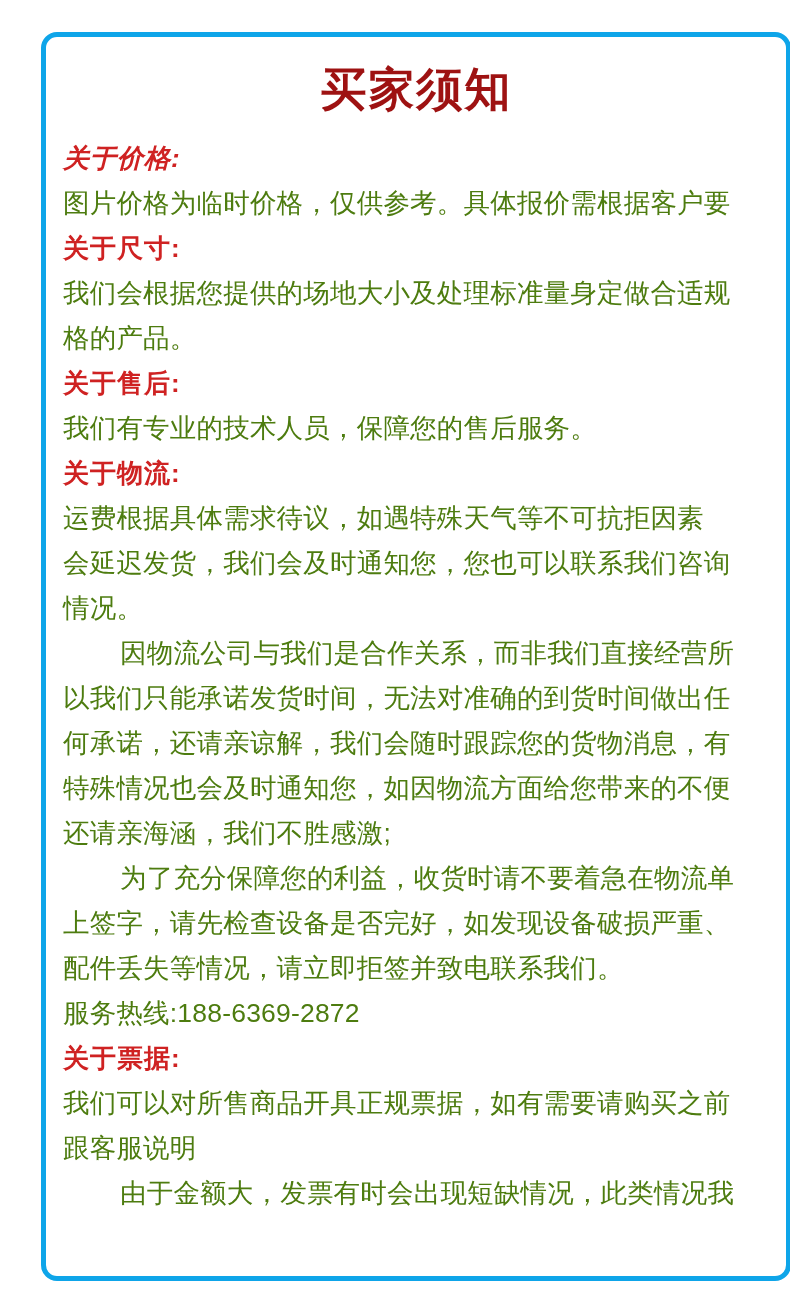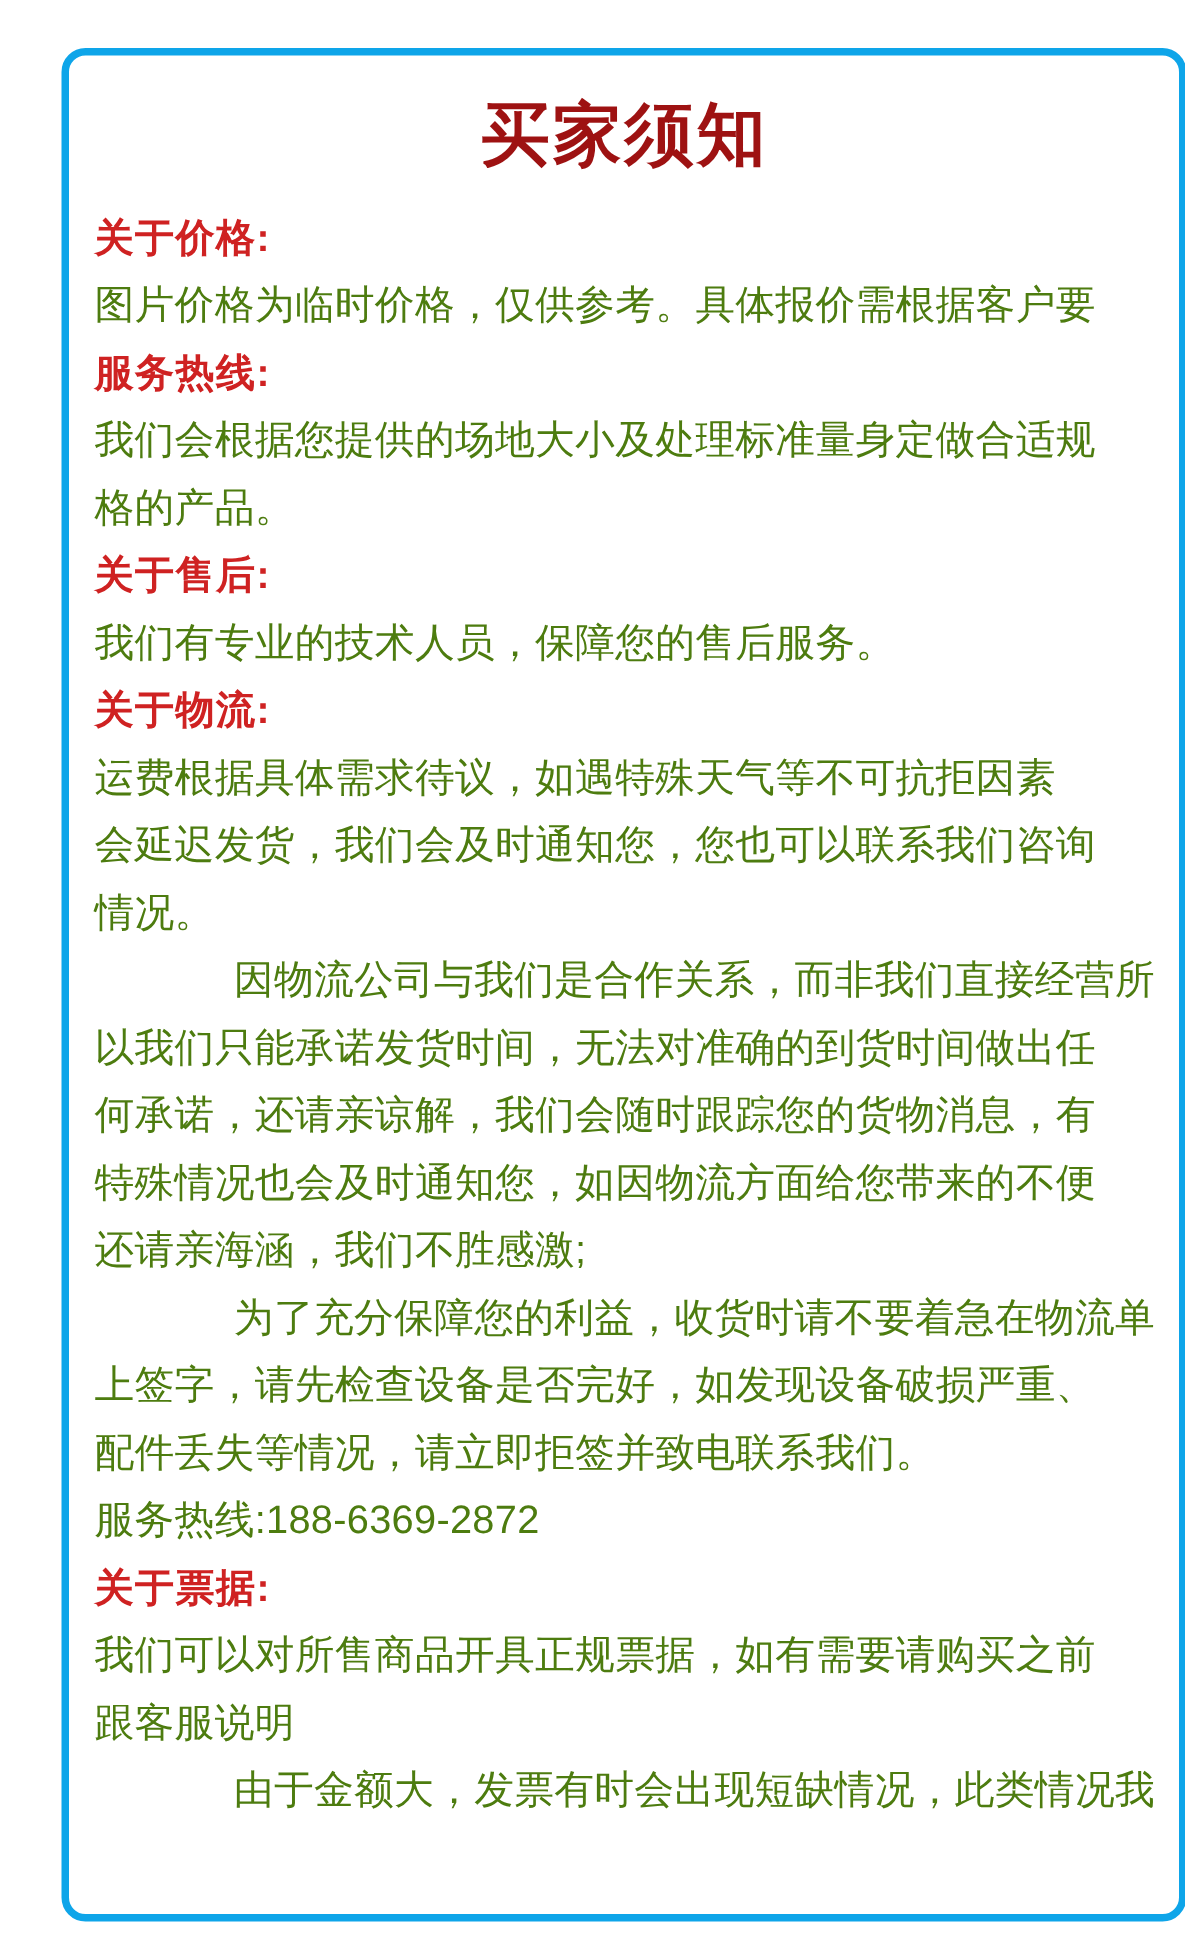--- a/index.html
+++ b/index.html
@@ -53,49 +53,49 @@
     font-size: 26px;
     font-weight: 700;
     line-height: 45px;
     margin: 0;
     padding: 0;
     letter-spacing: 1px;
     white-space: nowrap;
   }
   .first-heading {
     margin-top: 24px;
+    font-style: italic;
   }
   .body-line {
     color: #4d7c0f;
     font-size: 26.5px;
     line-height: 45px;
     margin: 0;
     padding: 0;
     white-space: nowrap;
     letter-spacing: 0.2px;
   }
   .indent {
     padding-left: 57px;
-    text-align: right;
   }
 </style>
 </head>
 <body>
 
 <div class="page">
   <div class="notice-card">
     <div class="card-inner">
       <h1 class="notice-title">买家须知</h1>
       <div id="sections-container">
           <div class="section">
             <div class="section-heading first-heading">关于价格:</div>
             <div class="body-line">图片价格为临时价格，仅供参考。具体报价需根据客户要</div>
           </div>
           <div class="section">
-            <div class="section-heading">服务热线:</div>
+            <div class="section-heading">关于尺寸:</div>
             <div class="body-line">我们会根据您提供的场地大小及处理标准量身定做合适规</div>
             <div class="body-line">格的产品。</div>
           </div>
           <div class="section">
             <div class="section-heading">关于售后:</div>
             <div class="body-line">我们有专业的技术人员，保障您的售后服务。</div>
           </div>
           <div class="section">
             <div class="section-heading">关于物流:</div>
             <div class="body-line">运费根据具体需求待议，如遇特殊天气等不可抗拒因素</div>

